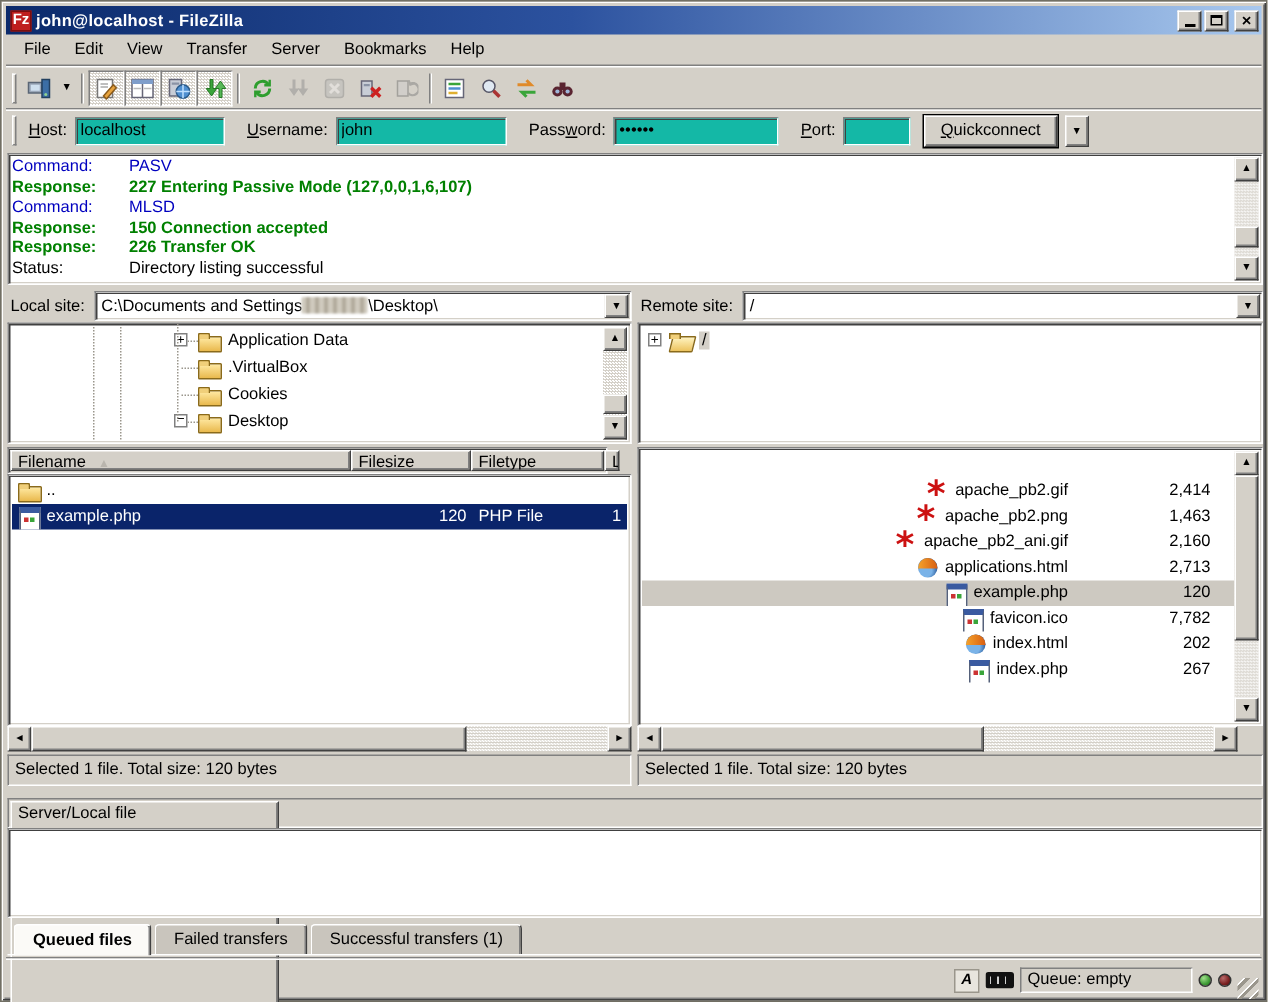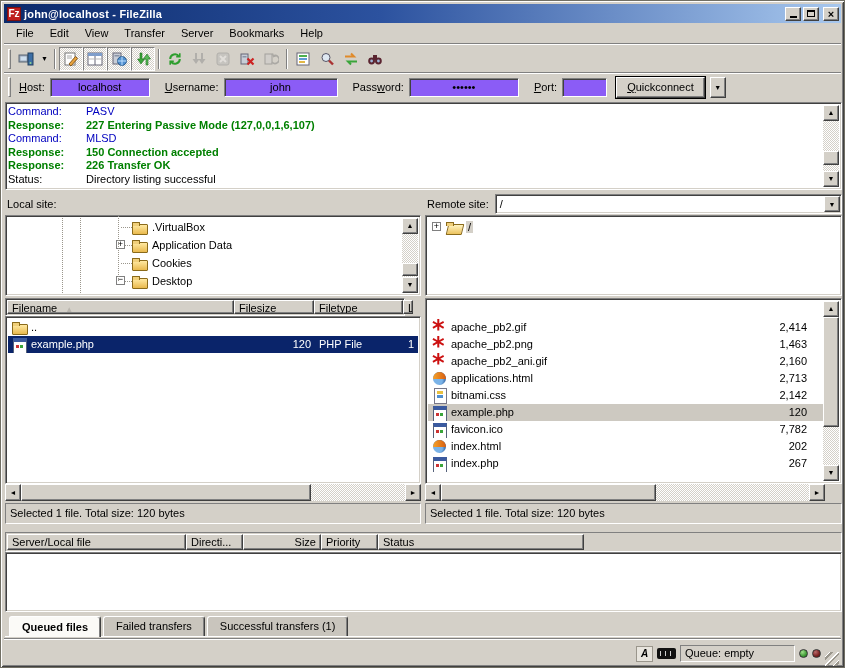--- a/index.html
+++ b/index.html
@@ -7,21 +7,21 @@
   body { font-family:"Liberation Sans","DejaVu Sans",sans-serif; font-size:11px; color:#000; background:#d4d0c8; }
 
   .window { position:relative; width:845px; height:668px; background:#d4d0c8;
             border:1px solid #716f64;
             box-shadow: inset 1px 1px 0 #ffffff, inset -1px -1px 0 #404040, inset 2px 2px 0 #d4d0c8, inset -2px -2px 0 #808080; }
 
   
   .sunken { border:1px solid #808080; border-right-color:#ffffff; border-bottom-color:#ffffff;
             box-shadow: inset 1px 1px 0 #404040, inset -1px -1px 0 #d4d0c8; background:#fff; }
   .tbx    { border:1px solid #808080; border-right-color:#ffffff; border-bottom-color:#ffffff;
-            box-shadow: inset 1px 1px 0 #404040; background:#8b5cf6; font:11px "Liberation Sans",sans-serif; padding:1px 3px;text-align:center; }
+            box-shadow: inset 1px 1px 0 #404040; background:#14b8a6; font:11px "Liberation Sans",sans-serif; padding:1px 3px; }
   .groove { border-top:1px solid #808080; border-bottom:1px solid #ffffff; height:2px; }
 
   
   .titlebar { position:absolute; left:3px; top:3px; right:3px; height:19px;
               background:linear-gradient(90deg,#0b2a6b 0%,#2c529f 45%,#a8c8ee 100%);
               display:flex; align-items:center; padding:0 2px; }
   .fz-logo { width:14px; height:14px; background:#bf1e1e; border:1px solid #7a0f0f; color:#fff;
              font-weight:bold; font-size:10px; line-height:12px; text-align:center; margin:0 3px 0 1px; }
   .title-text { color:#fff; font-weight:bold; font-size:11px; letter-spacing:.2px; flex:1; }
   .winbtns { display:flex; gap:2px; }
@@ -117,21 +117,21 @@
               box-shadow:inset -1px -1px 0 #808080; overflow:hidden; white-space:nowrap; }
   .sort { color:#b9b5ad; font-size:8px; margin-left:8px; }
   .listbody { position:absolute; left:0; top:123px; right:0; height:168px; overflow:hidden; }
   .listbody-inner { position:absolute; inset:2px; background:#fff; }
   .file-row { display:flex; height:17px; line-height:17px; white-space:nowrap; }
   .cell { overflow:hidden; padding:0 4px; display:flex; align-items:center; }
   .c-name { width:227px; flex:0 0 227px; }
   .c-size { width:80px; flex:0 0 80px; justify-content:flex-end; }
   .c-type { width:89px; flex:0 0 89px; }
   .c-mod  { flex:1; }
-  .c-rname { width:288px; flex:0 0 288px; }
+  .c-rname { width:288px; flex:0 0 288px;justify-content:flex-end; }
   .c-rsize { width:95px; flex:0 0 95px; justify-content:flex-end; }
   .row-selected { background:#0a246a; color:#fff; }
   .row-selected-inactive { background:#cdc9c1; }
   .list-status { position:absolute; left:0; top:310px; right:0; height:21px; line-height:19px; padding:0 4px;
                  border:1px solid #808080; border-right-color:#fff; border-bottom-color:#fff; background:#d4d0c8; }
 
   
   .fi { display:inline-block; position:relative; width:16px; height:15px; flex:0 0 16px; margin-right:3px; }
   .folder-icon::before { content:""; position:absolute; left:0; top:4px; width:14px; height:9px;
       background:linear-gradient(#ffe9a2,#e9b94d); border:1px solid #8a6a1a; border-radius:1px; }
@@ -150,21 +150,21 @@
   .html-file-icon::before { content:""; position:absolute; left:1px; top:1px; width:13px; height:13px; border-radius:50%;
       background:radial-gradient(circle at 40% 65%, #7ab3e8 0 35%, #2a5a9a 70%, #1a3a6a); }
   .html-file-icon::after { content:""; position:absolute; left:1px; top:1px; width:13px; height:7px;
       border-radius:13px 13px 0 0/ 14px 14px 0 0; background:linear-gradient(90deg,#f5a22a,#d85f12); }
   .css-file-icon::before { content:""; position:absolute; left:2px; top:0; width:11px; height:14px; background:#fff; border:1px solid #778; }
   .css-file-icon::after { content:""; position:absolute; left:5px; top:3px; width:6px; height:3px;
       background:#e8c040; box-shadow:0 4px 0 #4f8fd0; }
 
   
   .queue-hdr { position:absolute; left:4px; top:531px; width:837px; height:20px; display:flex; background:#d4d0c8; padding:1px;
-               border:1px solid #808080; border-right-color:#fff; border-bottom-color:#fff; }
+               border:1px solid #808080; border-right-color:#fff; border-bottom-color:#fff;flex-direction:column; }
   .q1{width:179px;flex:0 0 179px;} .q2{width:57px;flex:0 0 57px;} .q3{width:222px;flex:0 0 222px;}
   .q4{width:78px;flex:0 0 78px;text-align:right;} .q5{width:57px;flex:0 0 57px;} .q6{width:206px;flex:0 0 206px;}
   .queue-body { position:absolute; left:4px; top:551px; width:837px; height:60px; }
 
   
   .tabstrip { position:absolute; left:4px; top:613px; right:4px; height:23px; display:flex; align-items:flex-end; gap:2px; padding-left:4px;
               border-bottom:1px solid #fff; }
   .tab { padding:3px 12px 4px; border:1px solid #fff; border-right-color:#404040; border-bottom:none;
          border-radius:3px 3px 0 0; background:#c9c5bd; box-shadow:inset -1px 0 0 #808080; }
   .tab-active { background:#fbfaf7; font-weight:bold; padding-top:4px; position:relative; top:1px; }
@@ -378,34 +378,37 @@
       </div>
     <div class="sb-track-v" style="right:2px;top:2px;bottom:2px;width:16px;"></div>
     <div class="sb-btn" style="right:2px;top:2px;">▲</div>
     <div class="sb-thumb" style="right:2px;top:48px;width:16px;height:14px;"></div>
     <div class="sb-btn" style="right:2px;bottom:2px;">▼</div>
   </div>
 
   <div class="pane pane-local">
     <div class="site-row">
       <span class="site-label">Local site:</span>
+      <div class="site-combo sunken"><span>C:\Documents and Settings</span><span class="redacted"></span><span>\Desktop\</span>
+        <span class="combo-drop">▼</span>
+      </div>
     </div>
     <div class="tree sunken">
       <div class="tree-inner ltree ltree-guides" style="right:18px;">
+
+          <div class="tree-row">
+            <span class="expander exp-plus"></span>
+            <span class="fi folder-icon"></span>
+            <span class="tree-label">Application Data</span>
+          </div>
 
           <div class="tree-row">
             
             <span class="fi folder-icon"></span>
             <span class="tree-label">.VirtualBox</span>
-          </div>
-
-          <div class="tree-row">
-            <span class="expander exp-plus"></span>
-            <span class="fi folder-icon"></span>
-            <span class="tree-label">Application Data</span>
           </div>
 
           <div class="tree-row">
             
             <span class="fi folder-icon"></span>
             <span class="tree-label">Cookies</span>
           </div>
 
           <div class="tree-row">
             <span class="expander exp-minus"></span>
@@ -507,27 +510,20 @@
           </div>
 
           <div class="file-row">
             <span class="cell c-rname">
               <span class="fi html-file-icon"></span>
               <span>applications.html</span>
             </span>
             <span class="cell c-rsize">2,713</span>
           </div>
 
-          <div class="file-row">
-            <span class="cell c-rname">
-              <span class="fi css-file-icon"></span>
-              <span>bitnami.css</span>
-            </span>
-            <span class="cell c-rsize">2,142</span>
-          </div>
 
           <div class="file-row row-selected-inactive">
             <span class="cell c-rname">
               <span class="fi php-file-icon"></span>
               <span>example.php</span>
             </span>
             <span class="cell c-rsize">120</span>
           </div>
 
           <div class="file-row">

